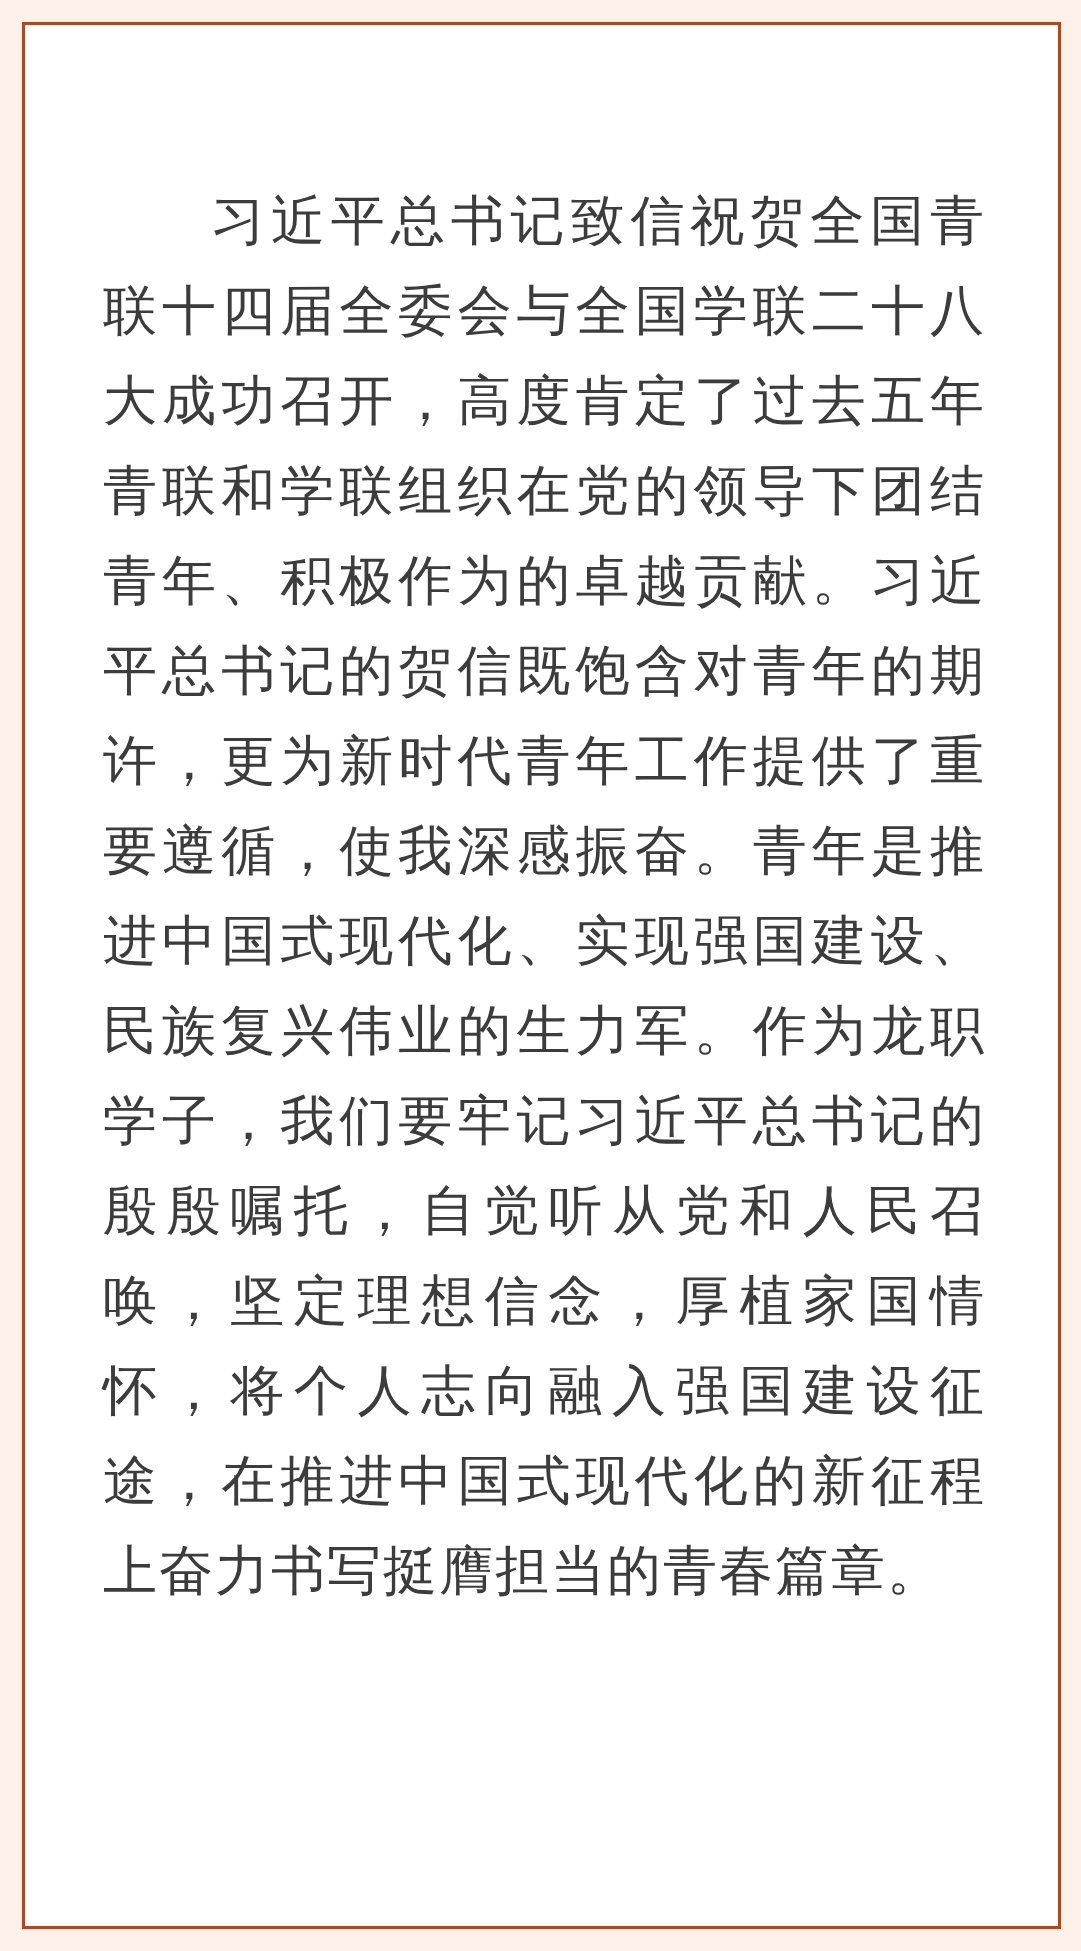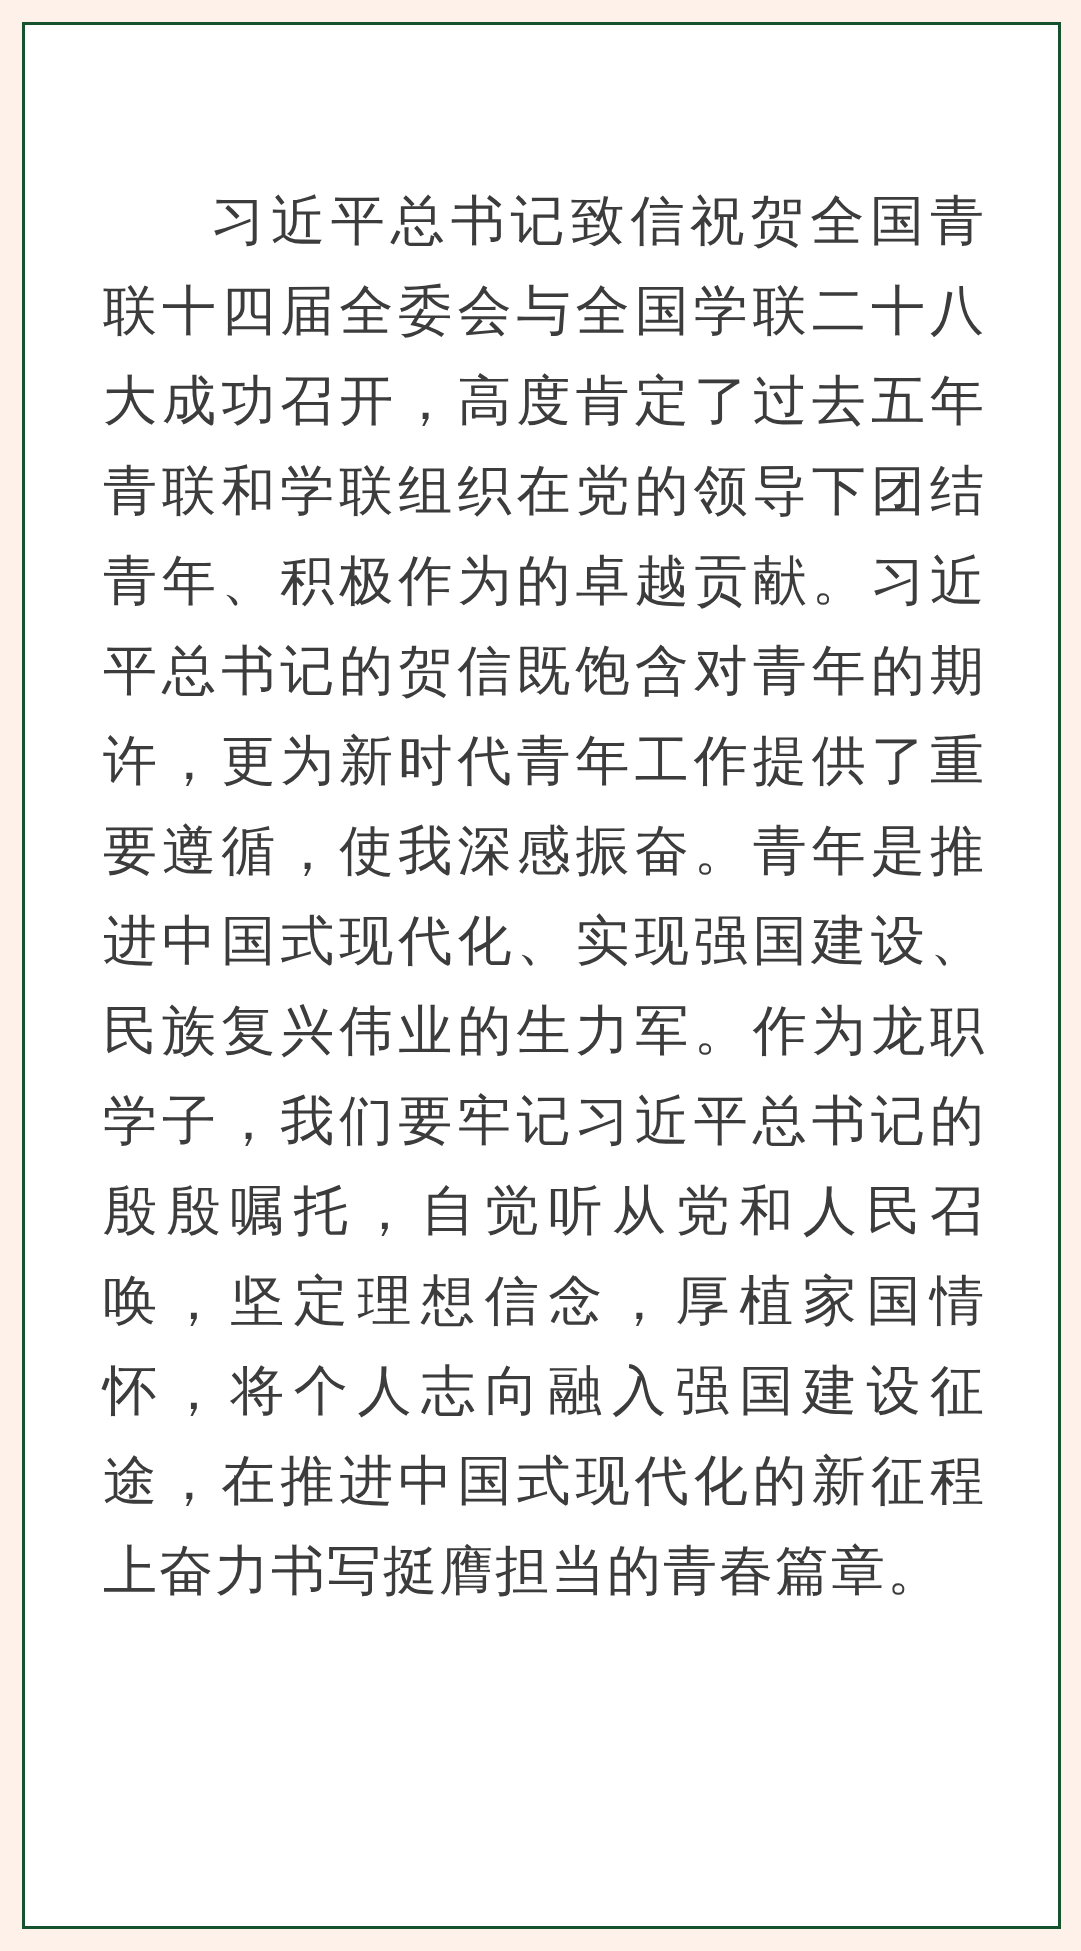--- a/index.html
+++ b/index.html
@@ -19,21 +19,21 @@
     width: 1081px;
     height: 1951px;
     background: #fdf1ea;
     padding: 22px 20px 22px 22px;
   }
   .card {
     box-sizing: border-box;
     width: 100%;
     height: 100%;
     background: #ffffff;
-    border: 3px solid #14532d;
+    border: 3px solid #c2410c;
     position: relative;
   }
   .text-area {
     box-sizing: border-box;
     position: absolute;
     left: 0;
     right: 0;
     top: 0;
     padding: 96px 72px 60px 78px;
   }

